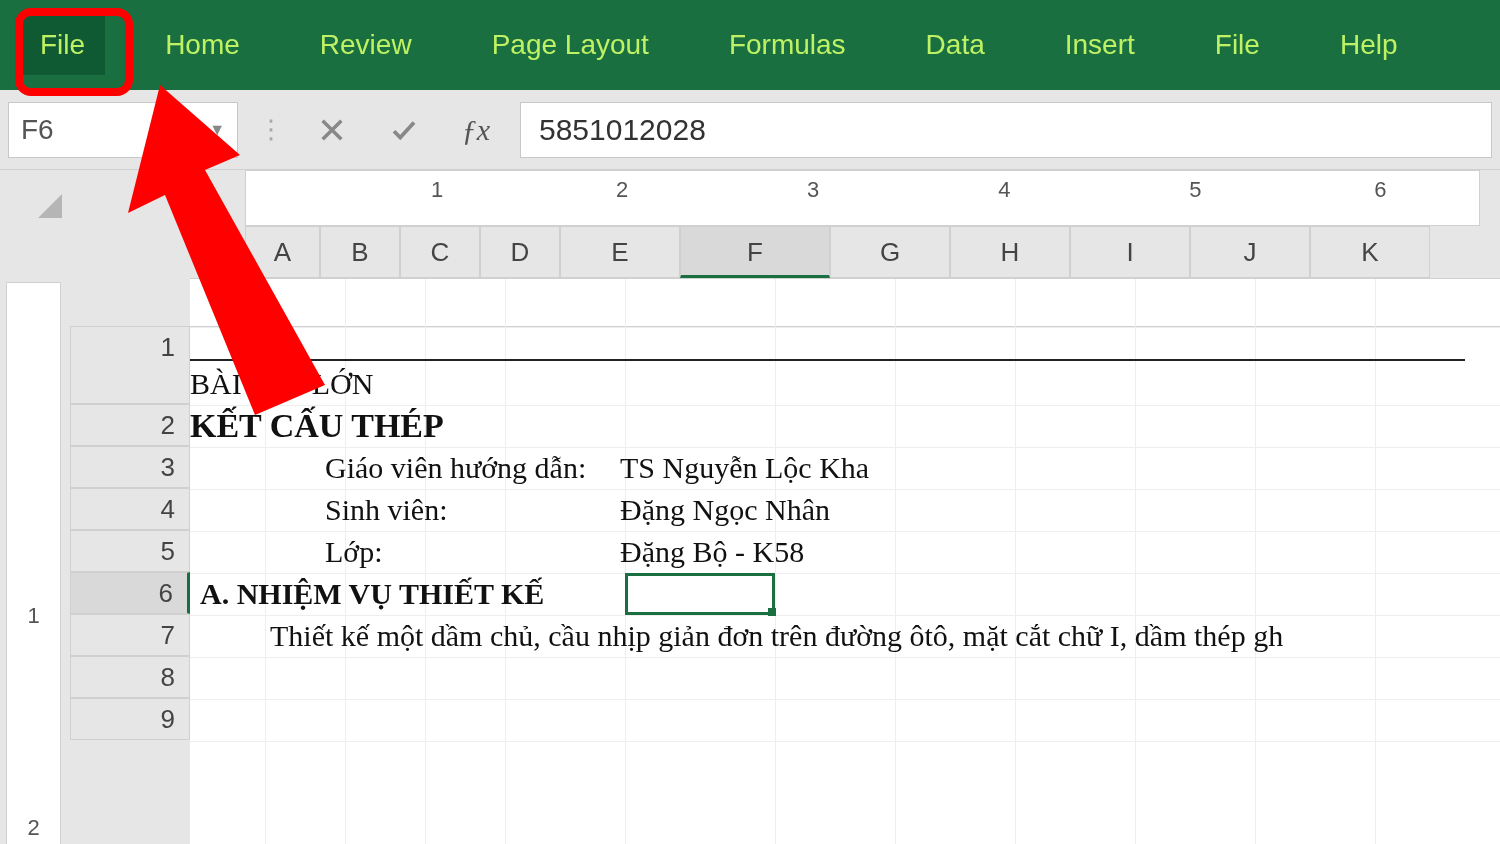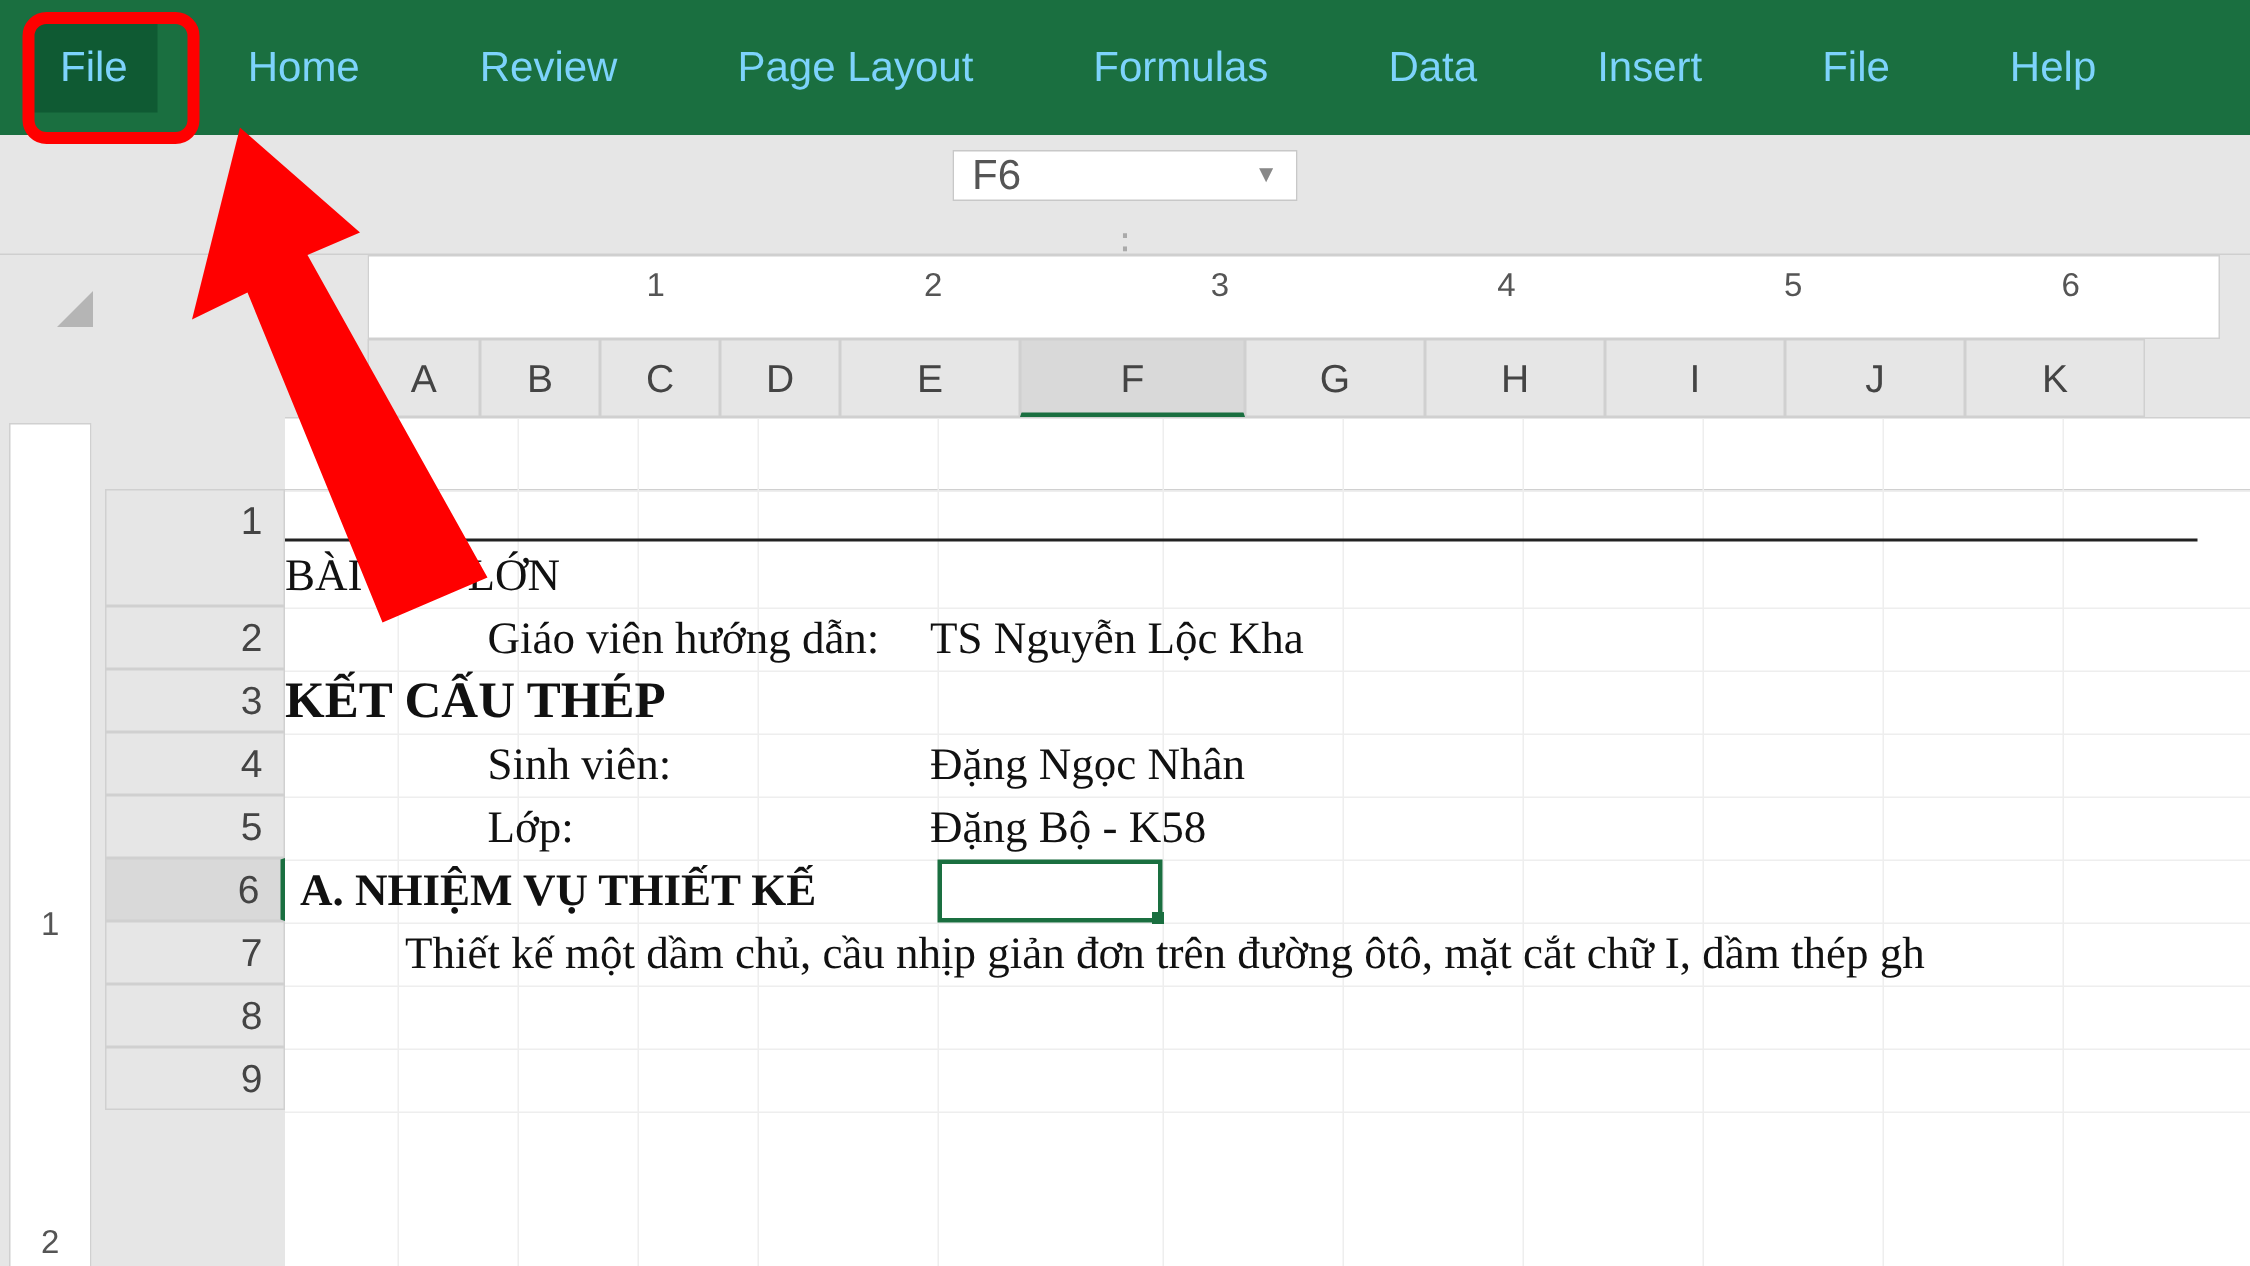--- a/index.html
+++ b/index.html
@@ -12,21 +12,21 @@
     position: relative;
   }
   
   .ribbon {
     background: #1a6f40;
     height: 90px;
     display: flex;
     align-items: center;
     padding-left: 20px;
     gap: 40px;
-    color: #7dd3fc;
+    color: #bef264;
   }
   .ribbon-tab {
     font-size: 28px;
     padding: 14px 20px;
     cursor: pointer;
   }
   .ribbon-tab.file { background: #0f5a33; }
   .file-highlight-box {
     position: absolute;
     top: 8px; left: 15px;
@@ -38,21 +38,20 @@
   }
   
   .fbar {
     background: #e6e6e6;
     height: 80px;
     display: flex;
     align-items: center;
     padding: 10px 8px;
     gap: 16px;
     border-bottom: 1px solid #cfcfcf;
-    flex-direction: column;
   }
   .name-box {
     width: 230px; height: 56px;
     background: #fff;
     border: 1px solid #c8c8c8;
     display: flex;
     align-items: center;
     justify-content: space-between;
     padding: 0 12px;
     font-size: 28px;
@@ -291,27 +290,27 @@
       <div class="hline" style="top:420px"></div>
       <div class="hline" style="top:462px"></div>
     </div>
     <div class="topgap"></div>
     <div class="page-sep"></div>
     <div class="doc">
       <div class="rowcell" style="height:78px">
         <div class="center" style="padding-top:36px">BÀI TẬP LỚN</div>
       </div>
       <div class="rowcell">
+          <div class="center title-main">KẾT CẤU THÉP</div>
+        </div>
+      <div class="rowcell">
         <div class="labelcell">Giáo viên hướng dẫn:</div>
         <div class="valuecell">TS Nguyễn Lộc Kha</div>
       </div>
       <div class="rowcell">
-          <div class="center title-main">KẾT CẤU THÉP</div>
-        </div>
-      <div class="rowcell">
         <div class="labelcell">Sinh viên:</div>
         <div class="valuecell">Đặng Ngọc Nhân</div>
       </div>
       <div class="rowcell">
         <div class="labelcell">Lớp:</div>
         <div class="valuecell">Đặng Bộ - K58</div>
       </div>
       <div class="rowcell">
           <div class="section-h">A. NHIỆM VỤ THIẾT KẾ</div>
         </div>

